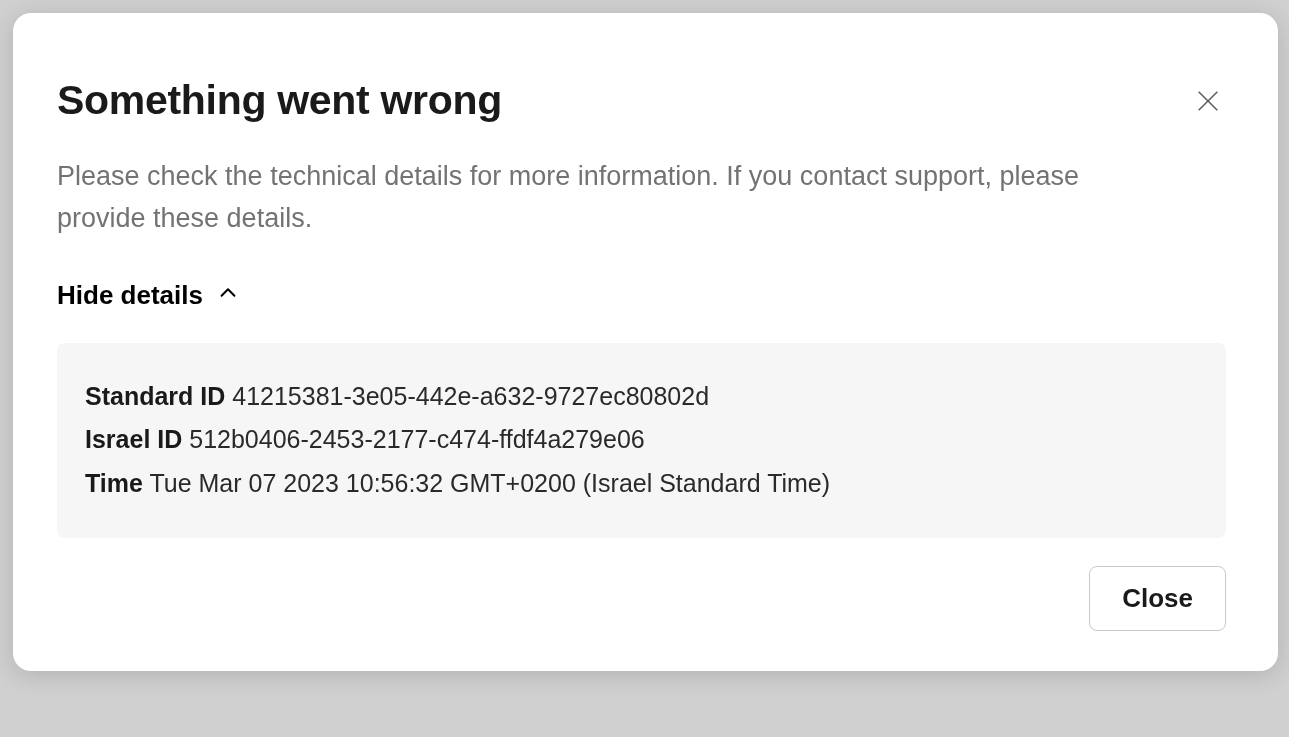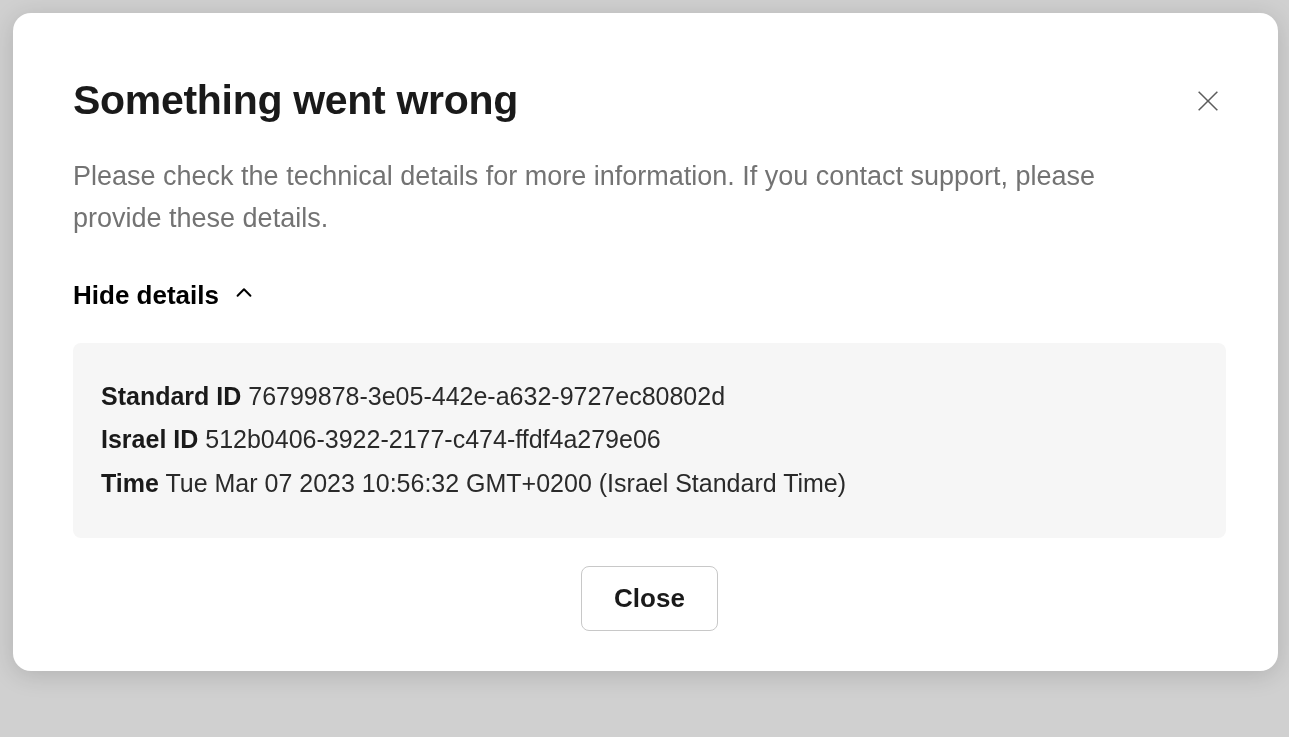--- a/index.html
+++ b/index.html
@@ -15,21 +15,21 @@
       position: relative;
       overflow: hidden;
     }
     .modal {
       position: absolute;
       top: 13px;
       left: 13px;
       right: 11px;
       background: #ffffff;
       border-radius: 18px;
-      padding: 64px 52px 40px 60px;
+      padding: 64px 52px 40px 44px;
       box-shadow: 0 4px 24px rgba(0,0,0,0.15);
     }
     .modal-header {
       display: flex;
       justify-content: space-between;
       align-items: flex-start;
       margin-bottom: 32px;
     }
     .modal-title {
       font-size: 41px;
@@ -89,21 +89,21 @@
     }
     .detail-label {
       font-weight: 700;
       color: #1a1a1a;
     }
     .detail-value {
       font-weight: 400;
     }
     .modal-footer {
       display: flex;
-      justify-content: center;
+      justify-content: flex-end;
     }
     .close-button {
       font-size: 26px;
       font-weight: 600;
       color: #1a1a1a;
       background: #ffffff;
       border: 1px solid #c8c8c8;
       border-radius: 8px;
       padding: 16px 32px;
       cursor: pointer;
@@ -133,26 +133,26 @@
       <svg viewBox="0 0 24 24" fill="none" stroke="currentColor" stroke-width="2.2" stroke-linecap="round" stroke-linejoin="round">
         <polyline points="5 15 12 8 19 15"></polyline>
       </svg>
     </span>
   </button>
 
   <div class="details-box">
     <div class="detail-row">
       <span class="detail-label">Standard ID</span>
       <span> </span>
-      <span class="detail-value">76799878-3e05-442e-a632-9727ec80802d</span>
+      <span class="detail-value">41215381-3e05-442e-a632-9727ec80802d</span>
     </div>
     <div class="detail-row">
       <span class="detail-label">Israel ID</span>
       <span> </span>
-      <span class="detail-value">512b0406-3922-2177-c474-ffdf4a279e06</span>
+      <span class="detail-value">512b0406-2453-2177-c474-ffdf4a279e06</span>
     </div>
     <div class="detail-row">
       <span class="detail-label">Time</span>
       <span> </span>
       <span class="detail-value">Tue Mar 07 2023 10:56:32 GMT+0200 (Israel Standard Time)</span>
     </div>
   </div>
 
   <div class="modal-footer">
     <button class="close-button">Close</button>

